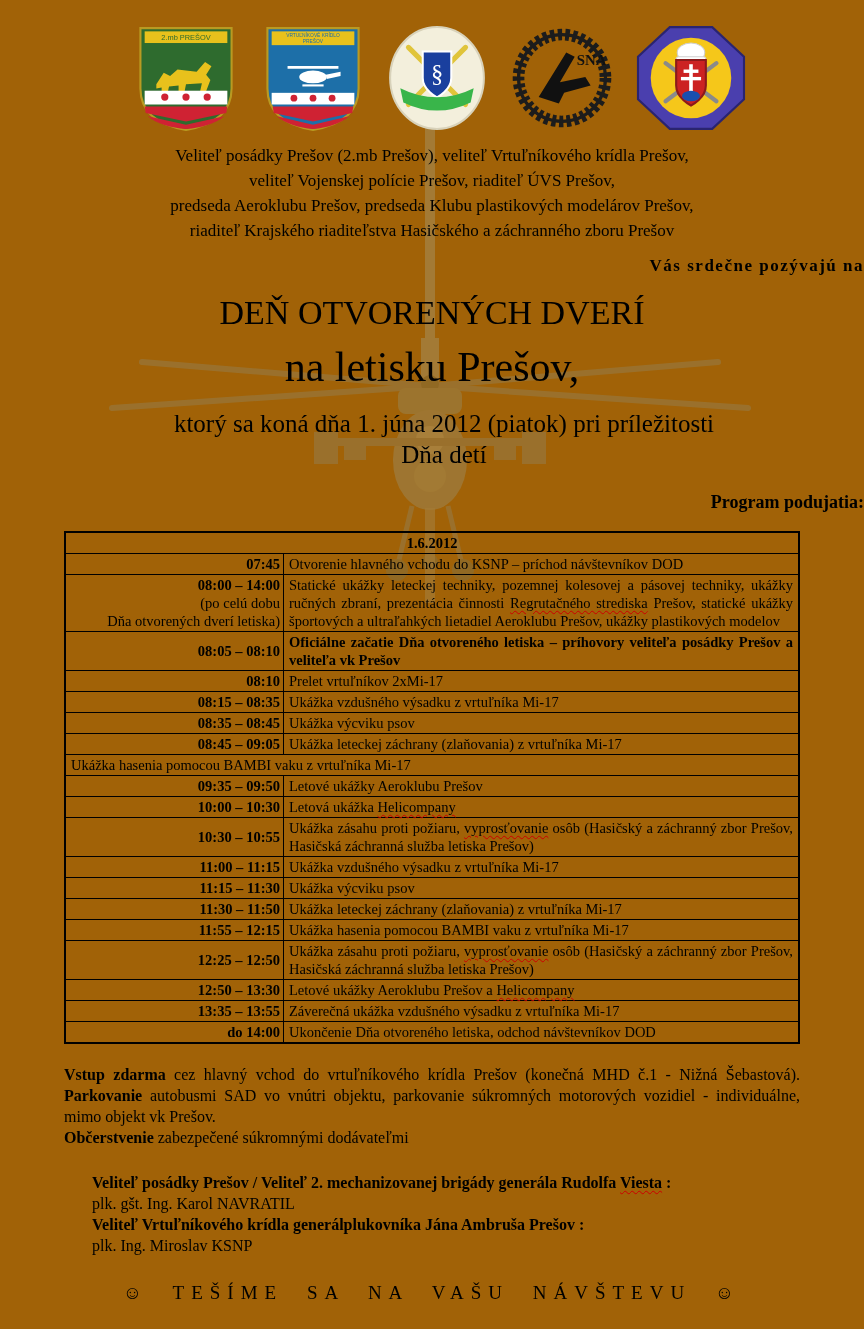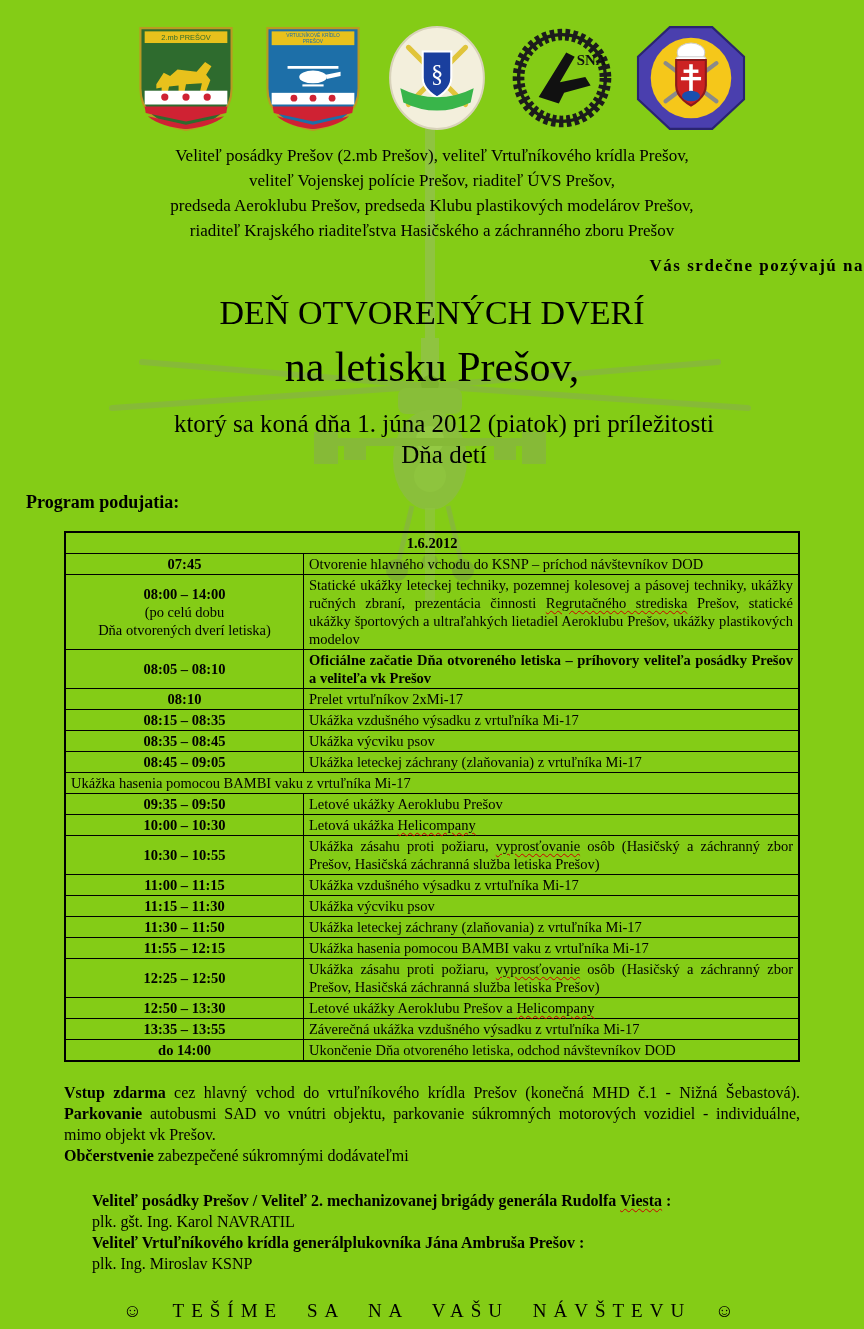--- a/index.html
+++ b/index.html
@@ -1,53 +1,53 @@
 <!DOCTYPE html>
 <html><head>
 <meta charset="utf-8">
 <style>
   html,body{margin:0;padding:0;background:#ffffff;}
   .page{
     position:relative;
     width:864px;height:1329px;
     margin:0 auto;
-    background:#84cc16;
+    background:#a16207;
     font-family:"Liberation Serif", serif;
     color:#000;
     overflow:hidden;
   }
   .watermark{position:absolute;left:100px;top:88px;z-index:0;opacity:.30;}
   .content{position:relative;z-index:1;}
 
   .logos{
     margin:25px 0 0 133px;width:614px;
     display:flex;justify-content:space-between;align-items:flex-start;
   }
   .logo{flex:0 0 auto;}
 
   .org-lines{margin-top:12px;text-align:center;font-size:17px;line-height:25px;padding:0 55px;}
   .invite{margin-top:13px;text-align:right;font-size:17px;font-weight:bold;letter-spacing:1.5px;}
   .title1{margin-top:14px;text-align:center;font-size:34px;line-height:46px;}
   .title2{margin-top:8px;text-align:center;font-size:42px;line-height:46px;}
   .subtitle{margin-top:18px;text-align:center;font-size:25px;line-height:31px;padding-left:24px;}
-  .program-label{margin-top:22px;text-align:left;font-size:18px;font-weight:bold;padding-left:26px;}
+  .program-label{margin-top:22px;text-align:right;font-size:18px;font-weight:bold;}
 
   .ptable{
     margin:18px 0 0 64px;width:736px;
     border:2px solid #000;
     font-size:14.5px;line-height:18px;
     box-sizing:border-box;
   }
   .trow{display:flex;border-top:1px solid #000;}
   .trow:first-child{border-top:none;}
   .date-cell{flex:1;text-align:center;font-weight:bold;padding:1px 2px;}
   .tcell{box-sizing:border-box;}
   .time{
-    width:238px;border-right:1px solid #000;
-    text-align:center;font-weight:bold;padding:1px 3px;
+    width:218px;border-right:1px solid #000;
+    text-align:right;font-weight:bold;padding:1px 3px;
     display:flex;flex-direction:column;justify-content:center;
   }
   .time .note{font-weight:normal;}
   .desc{flex:1;padding:1px 5px 1px 5px;text-align:justify;}
   .desc.bold{font-weight:bold;}
 
   .footer-note{
     margin:0;padding:0 64px;width:736px;box-sizing:content-box;
     font-size:16px;line-height:21px;text-align:justify;
   }

